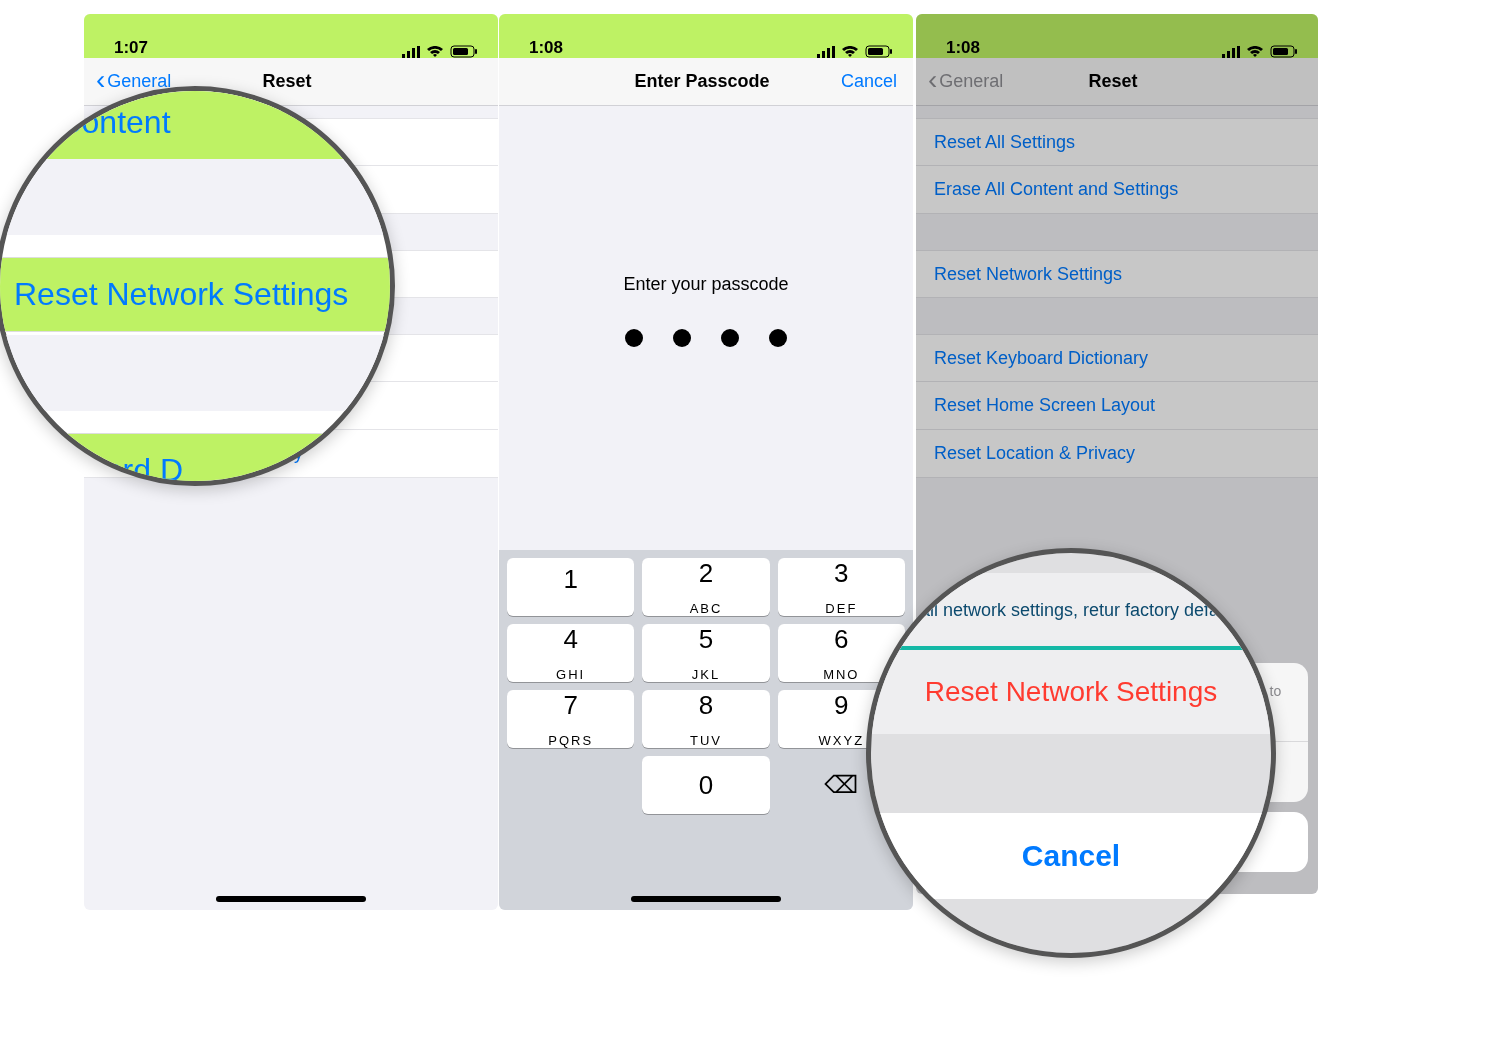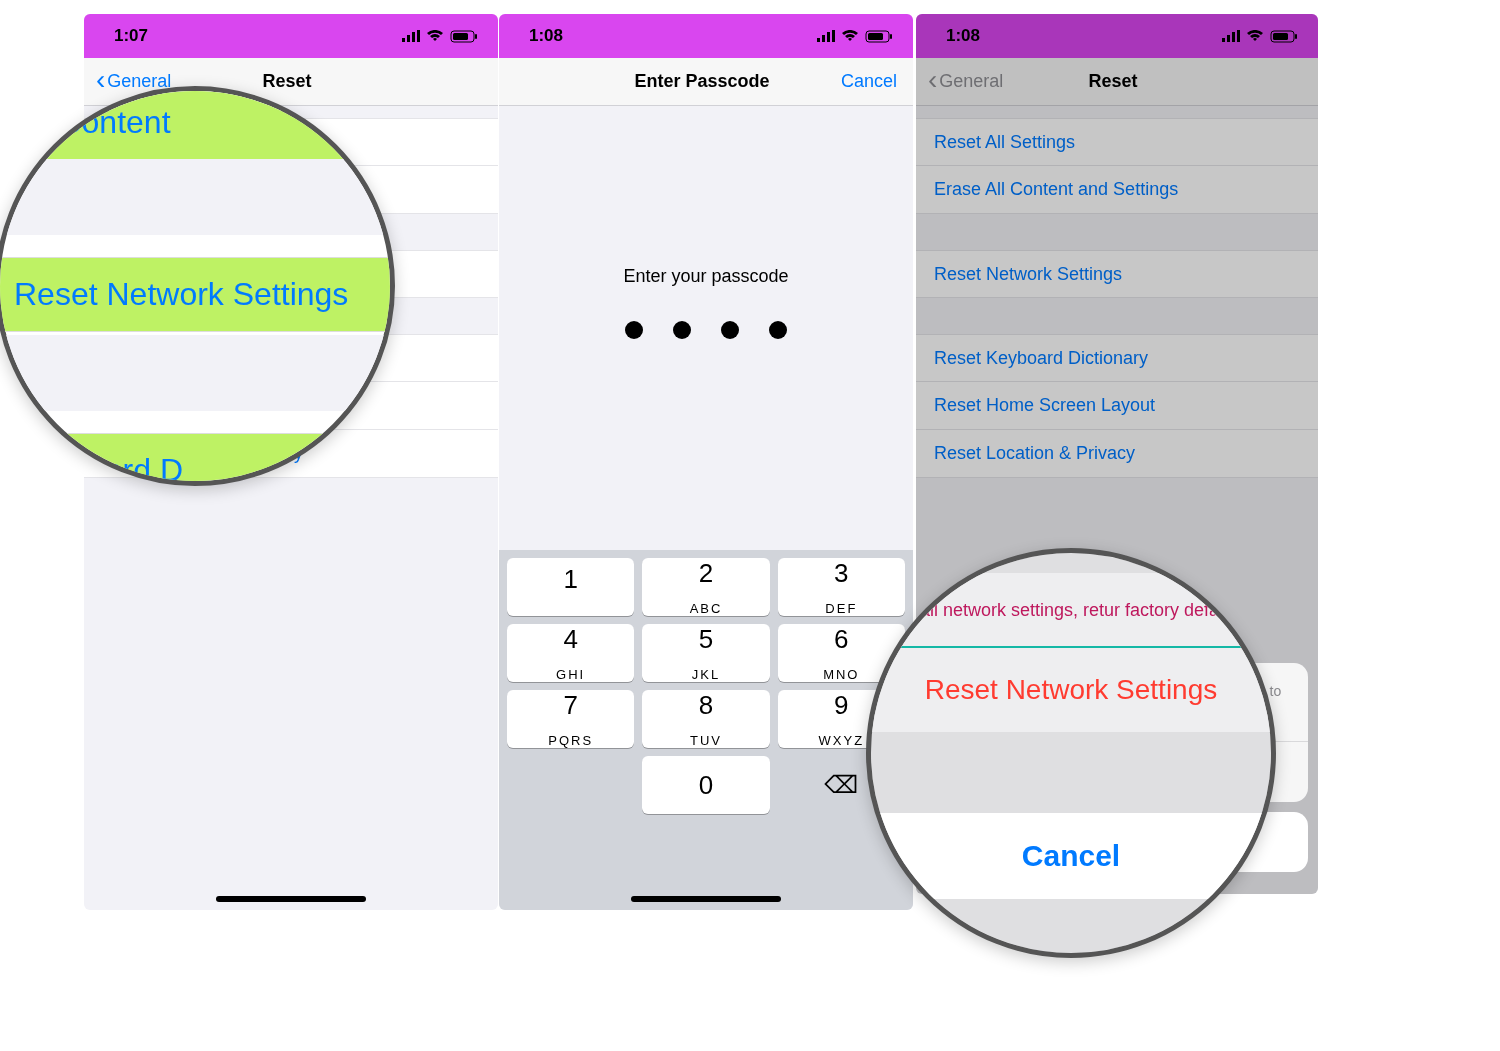--- a/index.html
+++ b/index.html
@@ -22,23 +22,23 @@
   }
   .phone.p1 { left: 84px; }
   .phone.p2 { left: 499px; }
   .phone.p3 { left: 916px; width: 402px; height: 880px; }
 
   
   .status-bar {
     height: 44px;
     display: flex;
     justify-content: space-between;
-    align-items: center;
+    align-items: flex-end;
     padding: 0 20px 0 30px;
-    background: #d946ef;
+    background: #bef264;
     font-size: 17px;
     font-weight: 600;
   }
   .status-right { display: flex; gap: 6px; align-items: center; }
   .sig-icon, .wifi-icon { display: inline-block; }
   .sig-icon svg, .wifi-icon svg, .bat-icon svg { display:block; }
 
   
   .nav-bar {
     height: 48px;
@@ -86,21 +86,21 @@
     font-size: 18px;
     border-bottom: 1px solid #e4e4e8;
   }
   .row:first-child { border-top: 1px solid #e4e4e8; }
 
   
   .passcode-area {
     text-align: center;
     padding-top: 160px;
   }
-  .passcode-label { font-size: 18px; color:#000; }
+  .passcode-label { font-size: 18px; color:#000;margin-top:8px; }
   .dots { margin-top: 34px; display:flex; justify-content:center; gap:30px; }
   .dot { width:18px; height:18px; border-radius:50%; background:#000; }
 
   
   .keypad {
     position: absolute;
     bottom: 0; left:0; right:0;
     background: #d1d4da;
     padding: 8px 8px 96px 8px;
     display: grid;
@@ -208,23 +208,23 @@
   .mag3 .msheet-top {
     position:absolute; left:-80px; right:-80px;
     background:rgba(238,238,240,0.98);
     border-radius: 20px;
     overflow:hidden;
     text-align:center;
   }
   .mag3 .mmsg {
     padding: 24px 30px 22px 30px;
     font-size: 18px;
-    color:#be185d;
+    color:#0c4a6e;
     line-height:1.5;
-    border-bottom:2px solid #14b8a6;
+    border-bottom:4px solid #14b8a6;
   }
   .mag3 .maction {
     padding: 26px;
     font-size: 28px;
     color:#ff3b30;
   }
   .mag3 .mcancel {
     position:absolute;
     left:-80px; right:-80px;
     background:#fff;

